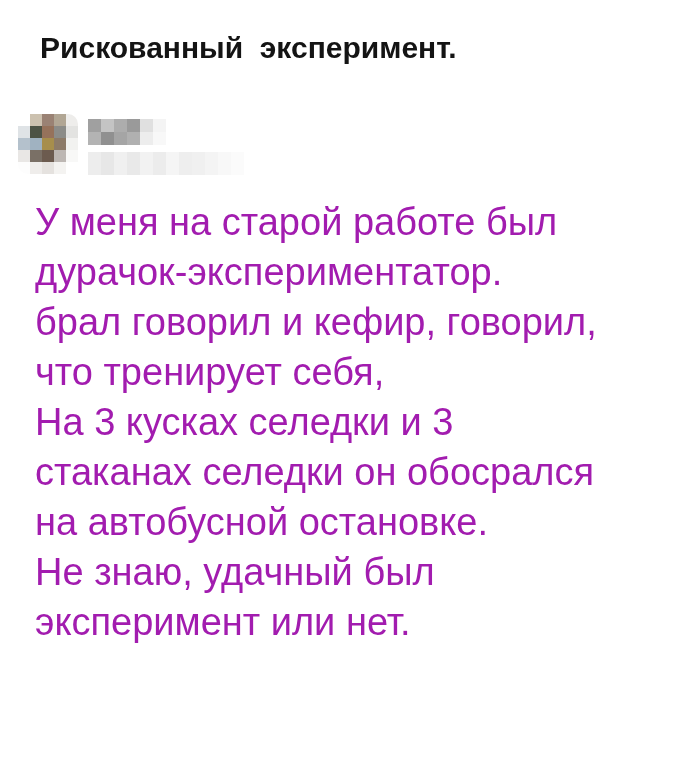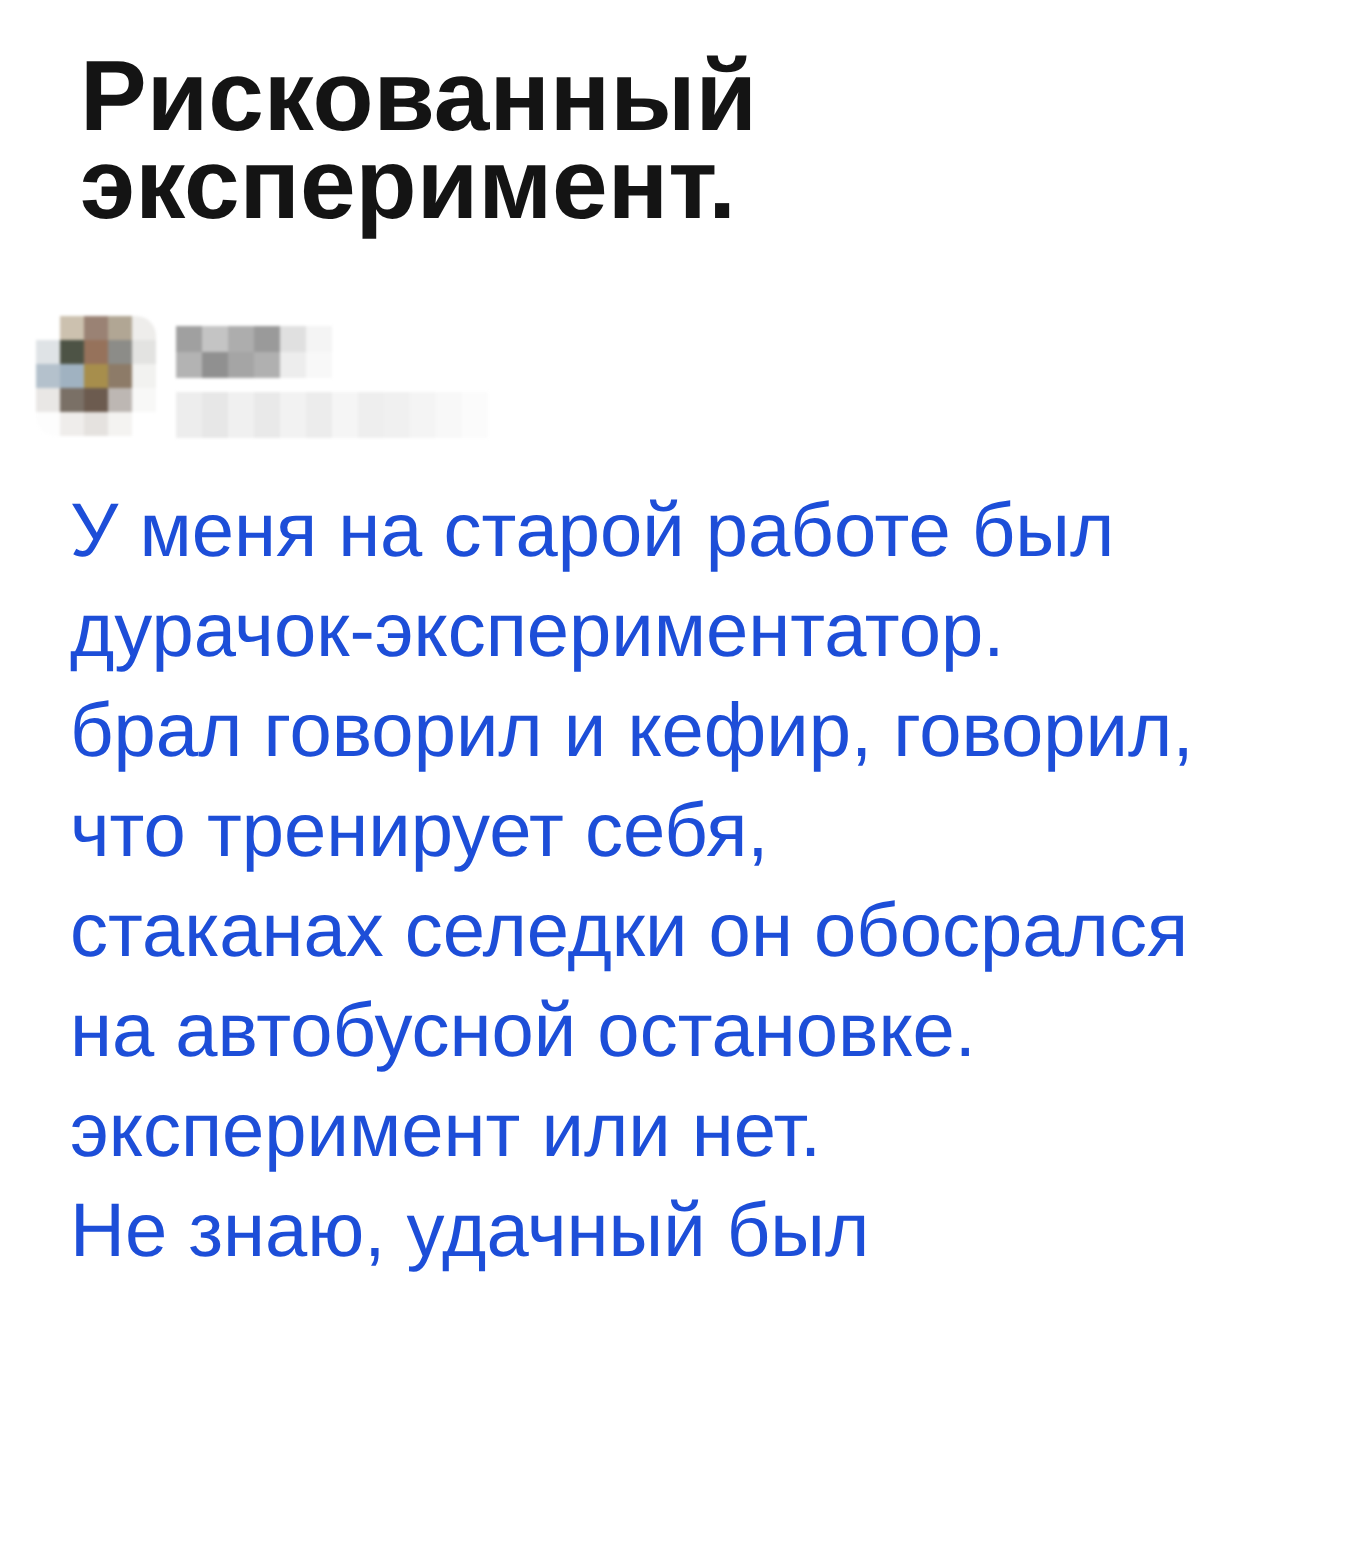--- a/index.html
+++ b/index.html
@@ -11,21 +11,21 @@
     position: relative;
     width: 682px;
     height: 778px;
     background: #ffffff;
     overflow: hidden;
     font-family: "Liberation Sans", sans-serif;
   }
   .title {
     margin: 0;
     padding: 26px 20px 0 40px;
-    font-size: 50px;
+    font-size: 30px;
     line-height: 44px;
     font-weight: bold;
     color: #141414;
     white-space: pre-wrap;
   }
   .post-header {
     display: flex;
     align-items: flex-start;
     margin: 44px 0 0 18px;
     filter: blur(0.7px);
@@ -38,21 +38,21 @@
   }
   .avatar .px { width: 12px; height: 12px; }
   .meta { margin-left: 10px; margin-top: 5px; }
   .username .px { width: 13px; height: 13px; }
   .subtitle { margin-top: 7px; }
   .subtitle .px { width: 13px; height: 23px; }
   .body-text {
     margin: 22px 26px 0 35px;
     font-size: 38px;
     line-height: 50px;
-    color: #1d4ed8;
+    color: #a21caf;
     letter-spacing: 0;
   }
   .line { white-space: pre-wrap; }
 </style>
 </head>
 <body>
 
 <div class="page">
 
   <h1 class="title">Рискованный  эксперимент.</h1>
@@ -131,19 +131,20 @@
           </div>
         </div>
     </div>
   </div>
 
   <div class="body-text">
       <div class="line">У меня на старой работе был</div>
       <div class="line">дурачок-экспериментатор.</div>
       <div class="line">брал говорил и кефир, говорил,</div>
       <div class="line">что тренирует себя,</div>
+      <div class="line">На 3 кусках селедки и 3</div>
       <div class="line">стаканах селедки он обосрался</div>
       <div class="line">на автобусной остановке.</div>
+      <div class="line">Не знаю, удачный был</div>
       <div class="line">эксперимент или нет.</div>
-      <div class="line">Не знаю, удачный был</div>
     </div>
 
 </div>
 
 </body></html>

